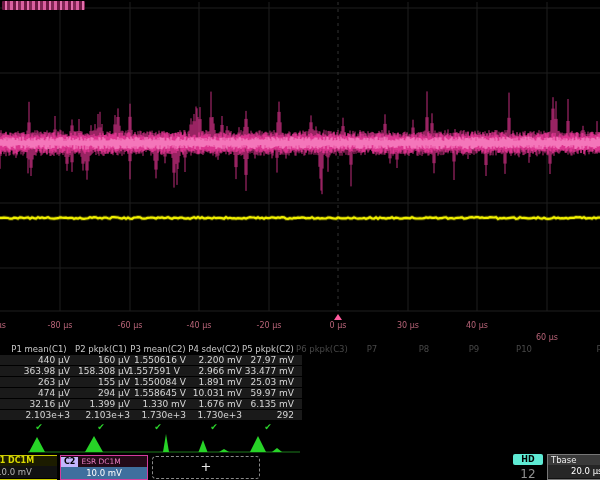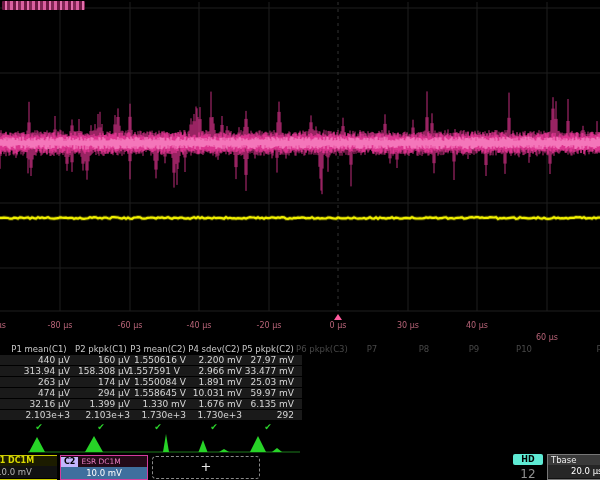--- a/index.html
+++ b/index.html
@@ -94,30 +94,30 @@
 
   <div id="mtable" class="abs">
       <div class="stripe" style="top: 12px;"></div>
       <div class="stripe" style="top: 23px;"></div>
       <div class="stripe" style="top: 34px;"></div>
       <div class="stripe" style="top: 45px;"></div>
       <div class="stripe" style="top: 56px;"></div>
       <div class="stripe" style="top: 67px;"></div>
       <div class="mhead" style="left: 8px; width: 62px;">P1 mean(C1)</div>
       <div class="mcell" style="left: 8px; width: 62px; top: 12px;">440 µV</div>
-      <div class="mcell" style="left: 8px; width: 62px; top: 23px;">313.94 µV</div>
+      <div class="mcell" style="left: 8px; width: 62px; top: 23px;">363.98 µV</div>
       <div class="mcell" style="left: 8px; width: 62px; top: 34px;">263 µV</div>
       <div class="mcell" style="left: 8px; width: 62px; top: 45px;">474 µV</div>
       <div class="mcell" style="left: 8px; width: 62px; top: 56px;">32.16 µV</div>
       <div class="mcell" style="left: 8px; width: 62px; top: 67px;">2.103e+3</div>
       <div class="mstatus" style="left: 8px; width: 62px; top: 78px;">✔</div>
       <div class="mhead" style="left: 72px; width: 58px;">P2 pkpk(C1)</div>
       <div class="mcell" style="left: 72px; width: 58px; top: 12px;">160 µV</div>
       <div class="mcell" style="left: 72px; width: 58px; top: 23px;">158.308 µV</div>
-      <div class="mcell" style="left: 72px; width: 58px; top: 34px;">174 µV</div>
+      <div class="mcell" style="left: 72px; width: 58px; top: 34px;">155 µV</div>
       <div class="mcell" style="left: 72px; width: 58px; top: 45px;">294 µV</div>
       <div class="mcell" style="left: 72px; width: 58px; top: 56px;">1.399 µV</div>
       <div class="mcell" style="left: 72px; width: 58px; top: 67px;">2.103e+3</div>
       <div class="mstatus" style="left: 72px; width: 58px; top: 78px;">✔</div>
       <div class="mhead" style="left: 130px; width: 56px;">P3 mean(C2)</div>
       <div class="mcell" style="left: 130px; width: 56px; top: 12px;">1.550616 V</div>
       <div class="mcell" style="left: 124px; width: 56px; top: 23px;">1.557591 V</div>
       <div class="mcell" style="left: 130px; width: 56px; top: 34px;">1.550084 V</div>
       <div class="mcell" style="left: 130px; width: 56px; top: 45px;">1.558645 V</div>
       <div class="mcell" style="left: 130px; width: 56px; top: 56px;">1.330 mV</div>

